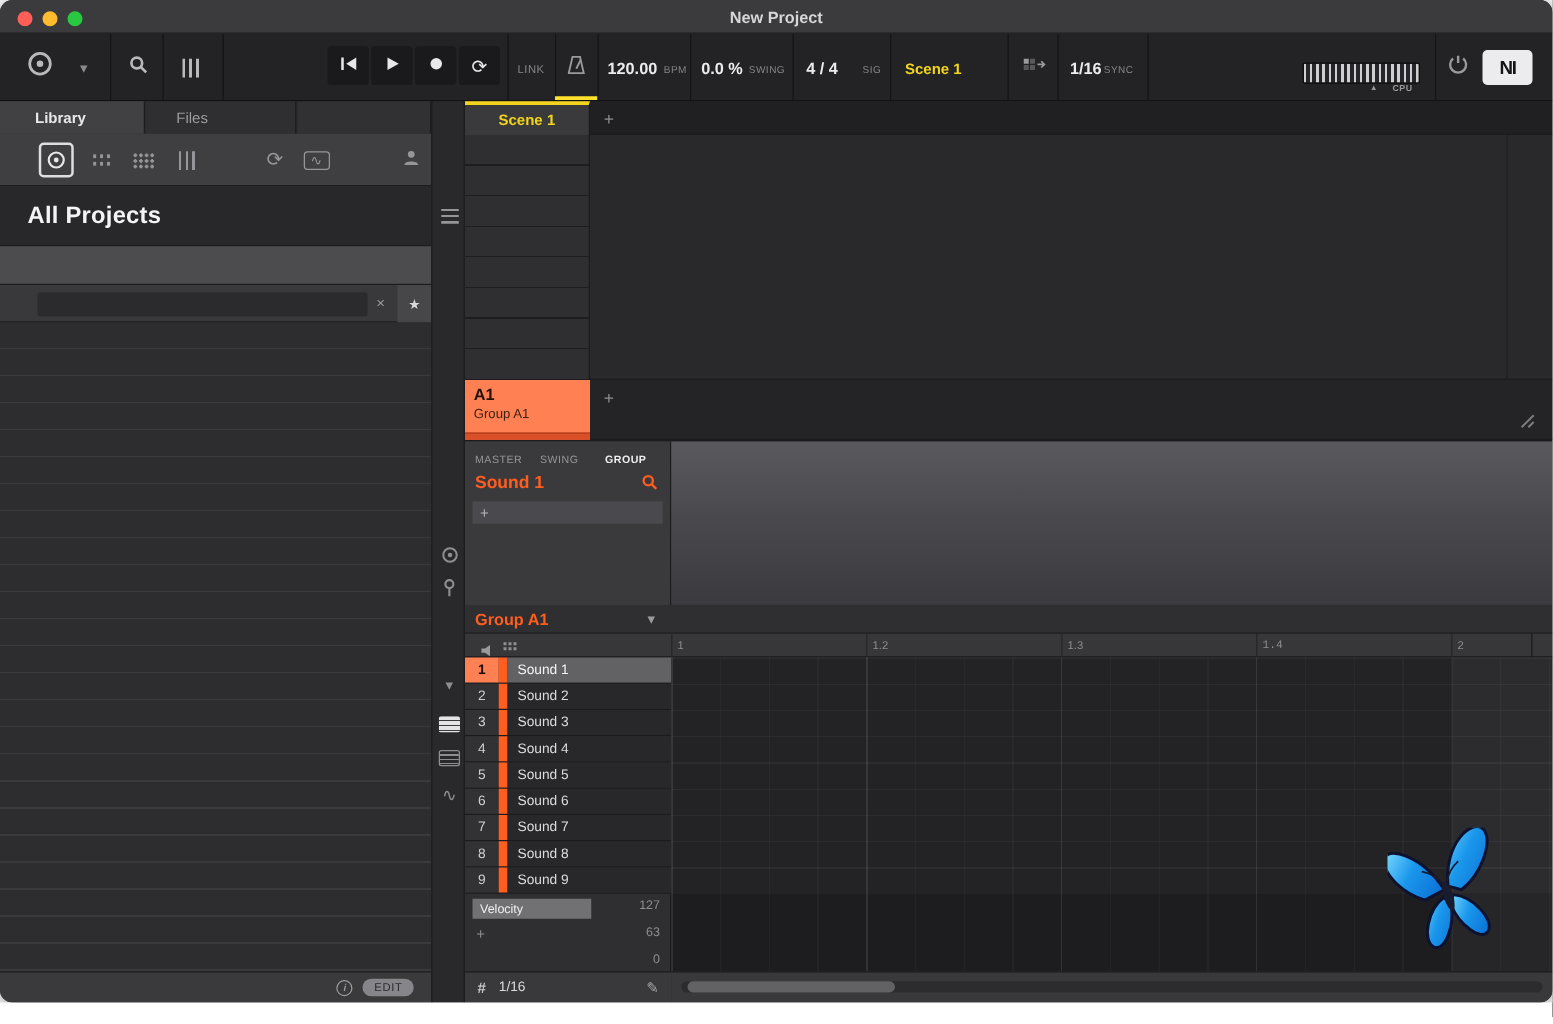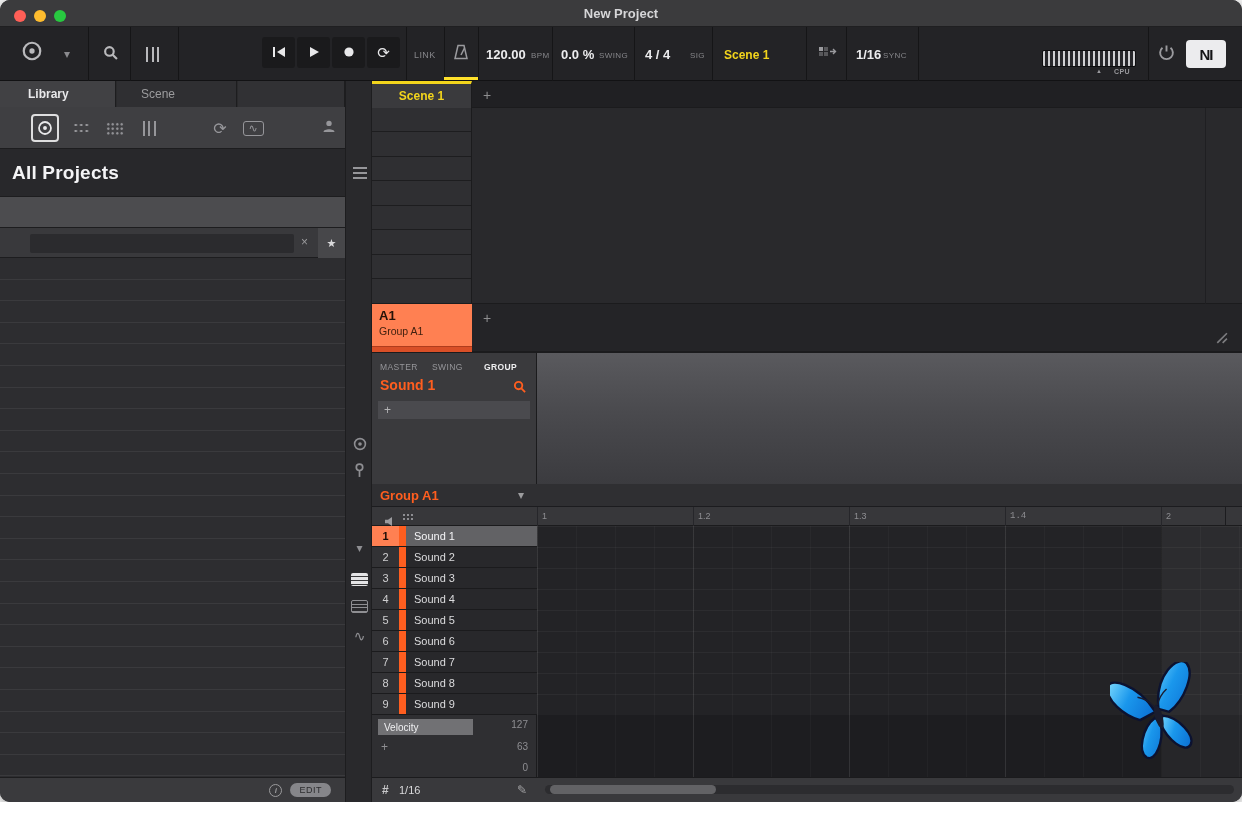--- a/index.html
+++ b/index.html
@@ -30,21 +30,21 @@
   .lib-tab { top:81px; height:26px; border-right:1px solid #1d1d1f; font-size:12px; display:flex; align-items:center; }
   .lib-iconrow { left:0; top:107px; width:345px; height:42px; background:#3f3f42; border-bottom:1px solid #1d1d1f; }
   .libicon { position:absolute; top:0; height:42px; display:flex; align-items:center; justify-content:center; color:#96969a; }
   .mbox { width:28px; height:28px; border:2px solid #dededf; border-radius:4px; color:#e8e8ea; }
   .dots3 { width:17px; height:13px; background-image:radial-gradient(circle,#96969a 1.4px,transparent 1.5px); background-size:5.5px 6px; }
   .dots4 { width:18px; height:13px; background-image:radial-gradient(circle,#96969a 1.2px,transparent 1.3px); background-size:4.5px 4.5px; }
   .vbars { width:15px; height:15px; background:repeating-linear-gradient(90deg,#96969a 0 2px,transparent 2px 5.5px); }
   .fxbox,.wavebox { width:21px; height:15px; border:1.5px solid #96969a; border-radius:3px; color:#96969a; font-size:8px; font-weight:bold; display:flex; align-items:center; justify-content:center; }
   .wavebox { font-size:11px; font-weight:normal; }
   .banner { left:0; top:149px; width:345px; height:48px; background:#28282b; border-bottom:1px solid #1d1d1f; display:flex; align-items:center; }
-  .banner span { margin-left:12px; font-size:19px; font-weight:bold; color:#f4f4f6; letter-spacing:.2px; }
+  .banner span { margin-left:22px; font-size:19px; font-weight:bold; color:#f4f4f6; letter-spacing:.2px; }
   .subbar { left:0; top:197px; width:345px; height:31px; background:#4c4c4f; border-bottom:1px solid #1d1d1f; }
   .searchbar { left:0; top:228px; width:345px; height:30px; background:#39393c; border-bottom:1px solid #1d1d1f; }
   .searchbar input { position:absolute; left:30px; top:6px; width:264px; height:19px; background:#2b2b2e; border:none; border-radius:2px; color:#dcdcde; font-size:11px; padding:0 6px; outline:none; }
   .starcell { position:absolute; left:318px; top:0; width:27px; height:30px; background:#47474a; color:#d9d9db; font-size:11px; }
   .liblist { left:0; top:258px; width:345px; height:519px; background:#2d2d30;
              background-image:repeating-linear-gradient(180deg,transparent 0 20.6px,#3a3a3d 20.6px 21.6px); }
   .libbottom { left:0; top:777px; width:345px; height:25px; background:#3a3a3d; border-top:1px solid #1d1d1f;
                display:flex; align-items:center; justify-content:flex-end; gap:8px; padding-right:14px; }
   .infoc { width:13px; height:13px; border:1.5px solid #9a9a9c; border-radius:50%; color:#9a9a9c; font-size:8px; font-weight:bold; font-style:italic; }
   .editpill { background:#86868a; border-radius:8px; color:#2c2c2e; font-size:9px; font-weight:normal; padding:2px 9px; letter-spacing:.5px; }
@@ -227,21 +227,21 @@
     </div>
     <div class="ab ni-box flexc" style="left:1186px; top:13px; width:40px; height:28px;">
       <span>NI</span>
     </div>
   </div>
 
   <div class="ab lib-tab" style="left:0; width:116px; background:#414144; color:#e8e8ea; font-weight:bold;">
     <span style="margin-left:28px;">Library</span>
   </div>
   <div class="ab lib-tab" style="left:117px; width:120px; background:#2f2f32; color:#9c9c9e;">
-    <span style="margin-left:24px;">Scene</span>
+    <span style="margin-left:24px;">Files</span>
   </div>
   <div class="ab lib-tab" style="left:238px; width:107px; background:#313134;"></div>
 
   <div class="ab lib-iconrow">
     <div class="libicon" style="left:28px; width:34px;">
       <span class="mbox flexc">
         <svg width="16" height="16" viewBox="0 0 20 20">
             <circle cx="10" cy="10" r="7.5" fill="none" stroke="currentColor" stroke-width="2.2"></circle>
             <circle cx="10" cy="10" r="2.4" fill="currentColor"></circle>
           </svg>

